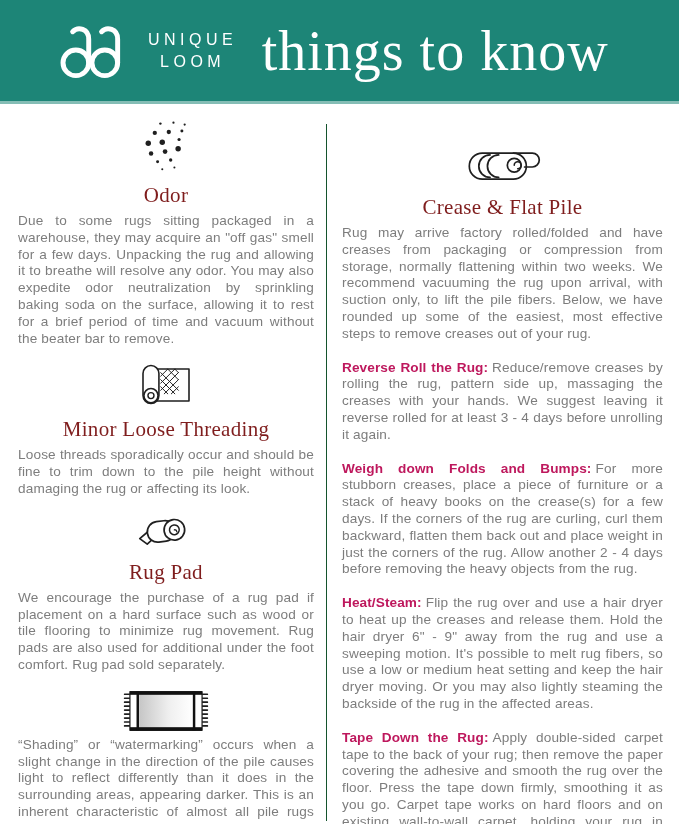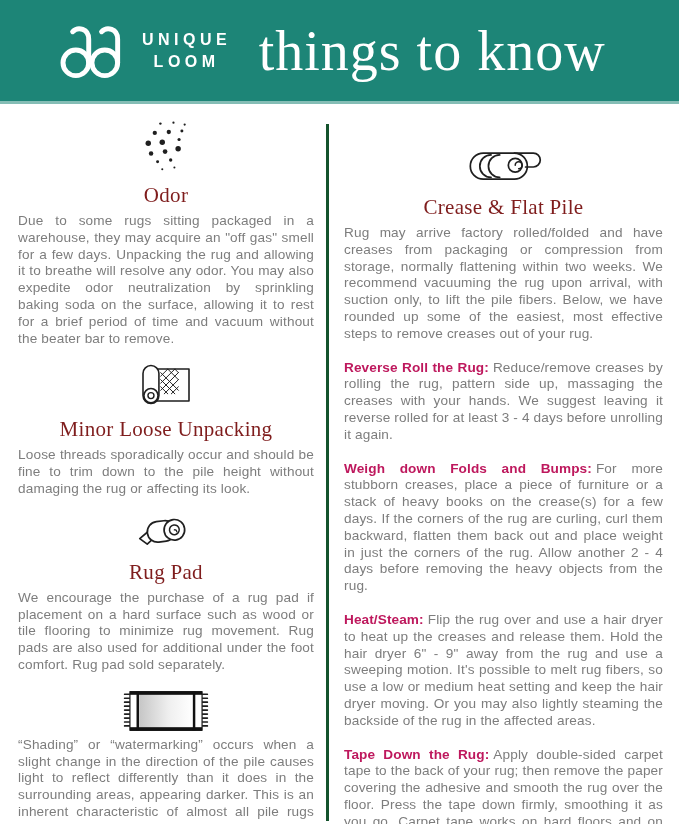--- a/index.html
+++ b/index.html
@@ -3,29 +3,29 @@
 <meta charset="utf-8">
 <style>
   * { margin:0; padding:0; box-sizing:border-box; }
   html,body { width:679px; height:824px; background:#ffffff; overflow:hidden;
               font-family:"Liberation Sans", sans-serif; }
 
   
   .header { height:104px; background:#1d8577; border-bottom:3px solid #85bdb5;
             display:flex; align-items:center; padding-left:58px; }
   .logo { flex:0 0 auto; display:block; }
-  .brand { color:#ffffff; margin-left:14px; text-align:center;
-           font-size:16px; letter-spacing:4.5px; line-height:1.35; font-weight:700; }
+  .brand { color:#ffffff; margin-left:20px; text-align:center;
+           font-size:16px; letter-spacing:4.5px; line-height:1.35; font-weight:400; }
   .page-title { font-family:"Liberation Serif", serif; color:#ffffff; font-size:56px;
                 font-weight:500; margin:0 auto; padding-right:46px; letter-spacing:1px; }
 
   
   .content { display:flex; height:717px; padding:0 0 0 18px; }
   .col-left { width:308px; padding:14px 12px 0 0; }
-  .col-right { flex:1; padding:24px 16px 0 15px; border-left:3px solid #14532d;
+  .col-right { flex:1; padding:24px 16px 0 15px; border-left:1px solid #14532d;
                margin-top:20px; }
 
   .icon-wrap { text-align:center; }
   h2.section-title { font-family:"Liberation Serif", serif; font-weight:500;
                      color:#7f1d1d; text-align:center; font-size:21px;
                      margin:5px 0 5px; letter-spacing:0.3px; }
   p.body-text { color:#7d7d7d; font-size:13.6px; line-height:16.8px;
                 text-align:justify; letter-spacing:0.15px; }
   .section { margin-bottom:15px; }
   .section.gap-lg { }
@@ -92,21 +92,21 @@
           <rect class="ln fillw" x="22" y="8" width="36" height="36" stroke-width="1.8"></rect>
           <g class="ln" stroke-width="1.1">
             <path d="M26,16 L34,8 M26,24 L42,8 M26,32 L46,12 M30,36 L46,20 M38,36 L46,28"></path>
             <path d="M26,12 L46,32 M26,20 L42,36 M26,28 L34,36 M34,8 L46,20 M42,8 L46,12"></path>
           </g>
           <path class="ln fillw" d="M6,13 a9,9 0 0 1 18,0 V38 a9,9 0 0 1 -18,0 Z" stroke-width="1.8"></path>
           <circle class="ln fillw" cx="15" cy="38" r="8" stroke-width="1.8"></circle>
           <circle class="ln fillw" cx="15" cy="38" r="3.4" stroke-width="1.6"></circle>
         </svg>
       </div>
-      <h2 class="section-title">Minor Loose Unpacking</h2>
+      <h2 class="section-title">Minor Loose Threading</h2>
       <p class="body-text">Loose threads sporadically occur and should be fine to trim down to the pile height without damaging the rug or affecting its look.</p>
     </div>
 
     <div class="section gap-lg">
       <div class="icon-wrap">
         <svg width="60" height="38" viewBox="0 0 64 40">
           <path class="ln fillw" d="M4,27 L17,16 L25,21 L12,33 Z" stroke-width="1.8"></path>
           <g transform="rotate(-7 30 19)">
             <rect class="ln fillw" x="12" y="8" width="30" height="22" rx="11" stroke-width="1.8"></rect>
             <circle class="ln fillw" cx="41" cy="19" r="11" stroke-width="1.8"></circle>

